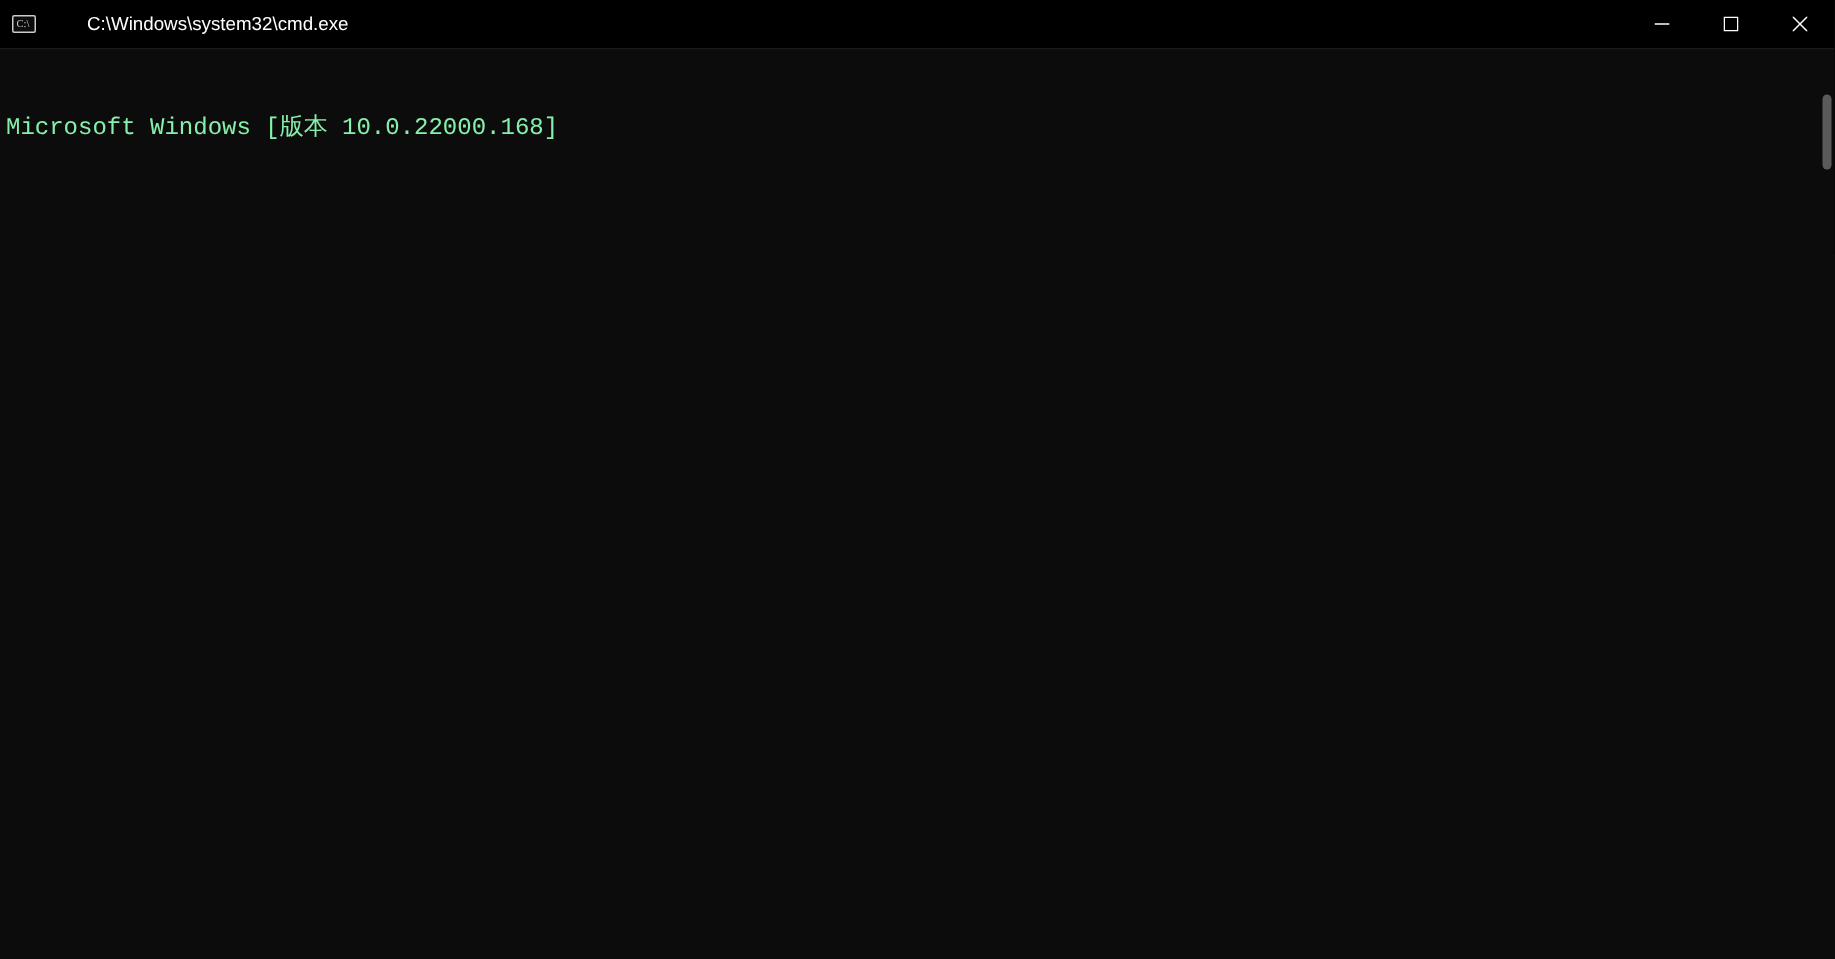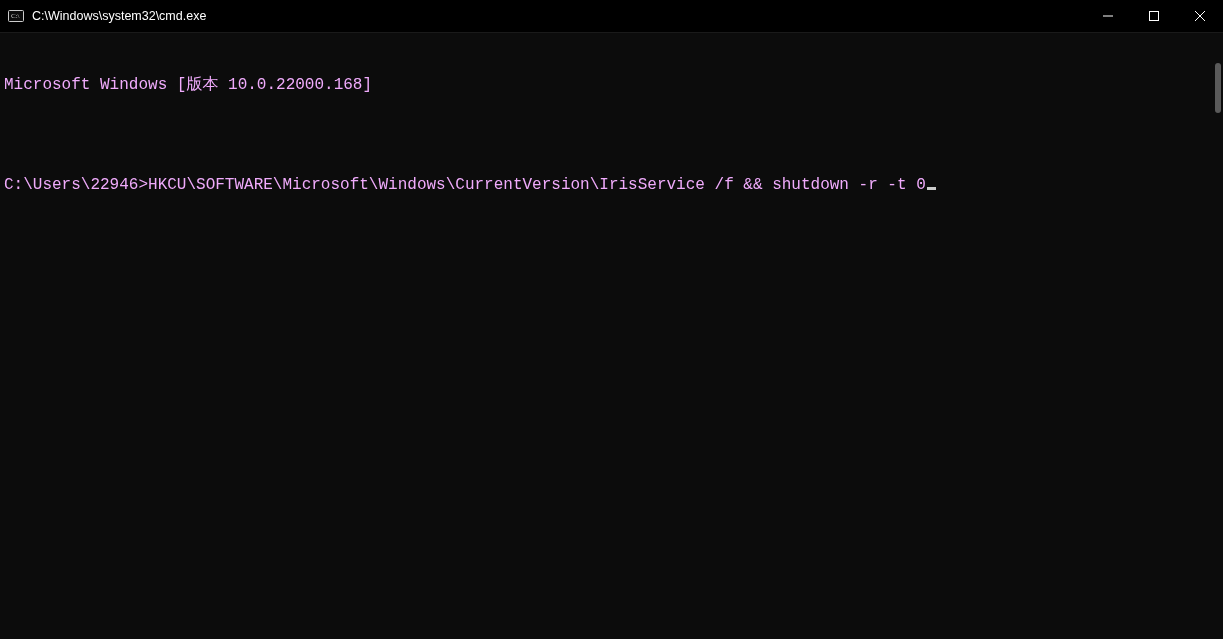--- a/index.html
+++ b/index.html
@@ -35,37 +35,38 @@
     height: 16px;
     margin-left: 8px;
     margin-right: 8px;
     display: flex;
     align-items: center;
     justify-content: center;
   }
   .titlebar .title-text {
     flex: 0 0 auto;
     white-space: nowrap;
+    margin-left: 26px;
   }
   .titlebar .spacer {
     flex: 1 1 auto;
   }
   .winbtn {
     width: 46px;
     height: 32px;
     display: flex;
     align-items: center;
     justify-content: center;
     color: #ffffff;
   }
   .terminal-area {
     position: relative;
     flex: 1 1 auto;
     background: #0c0c0c;
-    color: #f0abfc;
+    color: #86efac;
     font-family: "NSimSun", "SimSun", Consolas, "Courier New", monospace;
     font-size: 16px;
     line-height: 20px;
     padding: 2px 0 0 4px;
     white-space: pre;
     overflow: hidden;
   }
   .terminal-line {
     white-space: pre;
   }
@@ -123,20 +124,19 @@
       <svg width="10" height="10" viewBox="0 0 10 10">
         <line x1="0" y1="0" x2="10" y2="10" stroke="#ffffff" stroke-width="1"></line>
         <line x1="10" y1="0" x2="0" y2="10" stroke="#ffffff" stroke-width="1"></line>
       </svg>
     </div>
   </div>
 
   <div class="terminal-area">
     <div class="terminal-line">Microsoft Windows [版本 10.0.22000.168]</div>
     <div class="terminal-line"></div>
-    <div class="terminal-line"><span>C:\Users\22946&gt;</span><span>HKCU\SOFTWARE\Microsoft\Windows\CurrentVersion\IrisService /f &amp;&amp; shutdown -r -t 0</span><span class="cursor"></span></div>
 
     <div class="scrollbar-track">
       <div class="scrollbar-thumb"></div>
     </div>
   </div>
 
 </div>
 
 </body></html>

